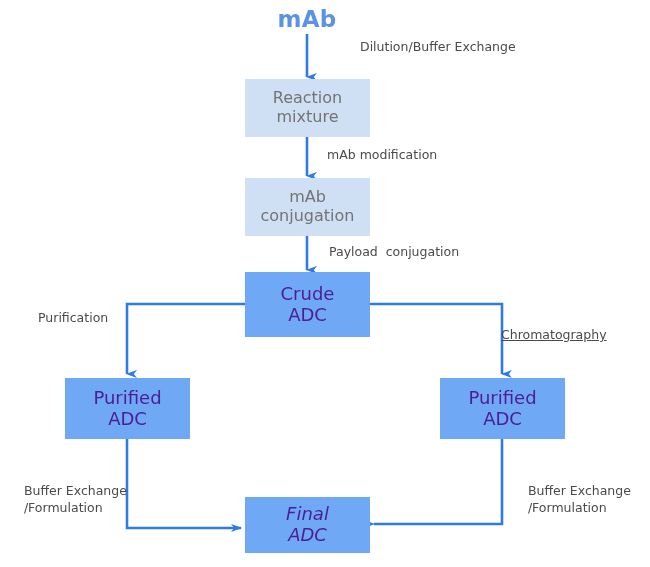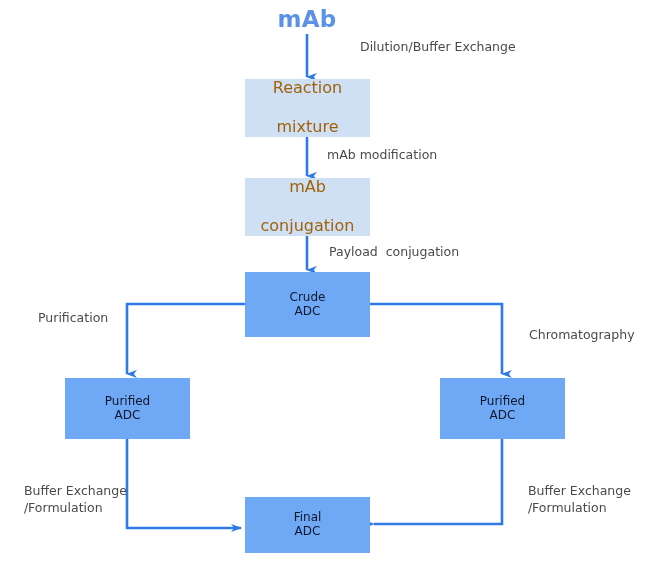--- a/index.html
+++ b/index.html
@@ -36,28 +36,27 @@
     align-items: center;
     justify-content: center;
     box-sizing: border-box;
     text-align: center;
     color: #3b3b3b;
     line-height: 1.16;
     font-size: 17px;
   }
   .node.light {
     background: #cfe0f5;
-    color: #a16207;
+    color: #737373;
     font-size: 16px;
-    justify-content: space-between;
   }
   .node.strong {
     background: #6fa8f5;
-    color: #0f172a;
-    font-size: 12px;
+    color: #4c1d95;
+    font-size: 18px;
   }
   .node span { display: block; }
   
   .elabel {
     position: absolute;
     font-size: 12.5px;
     color: #4a4a4a;
     line-height: 1.35;
     white-space: pre;
   }
@@ -128,34 +127,34 @@
   <div class="node strong" style="left:65px; top:378px; width:125px; height:61px;">
     <span>Purified</span>
     <span>ADC</span>
   </div>
 
   <div class="node strong" style="left:440px; top:378px; width:125px; height:61px;">
     <span>Purified</span>
     <span>ADC</span>
   </div>
 
-  <div class="node strong" style="left:245px; top:497px; width:125px; height:56px;">
+  <div class="node strong" style="left:245px; top:497px; width:125px; height:56px;font-style:italic;">
     <span>Final</span>
     <span>ADC</span>
   </div>
 
   <div class="elabel" style="left:320px; top:39px;margin-left:40px;">Dilution/Buffer Exchange</div>
 
   <div class="elabel" style="left:327px; top:147px;">mAb modification</div>
 
   <div class="elabel" style="left:329px; top:244px;">Payload  conjugation</div>
 
   <div class="elabel" style="left:38px; top:310px;">Purification</div>
 
-  <div class="elabel" style="left:529px; top:327px;">Chromatography</div>
+  <div class="elabel" style="left:501px; top:327px;text-decoration:underline;">Chromatography</div>
 
   <div class="elabel center" style="left:8px; top:466px; width:110px;">
     <span>Buffer Exchange</span>
     <span>/Formulation</span>
   </div>
 
   <div class="elabel center" style="left:512px; top:466px; width:110px;">
     <span>Buffer Exchange</span>
     <span>/Formulation</span>
   </div>

